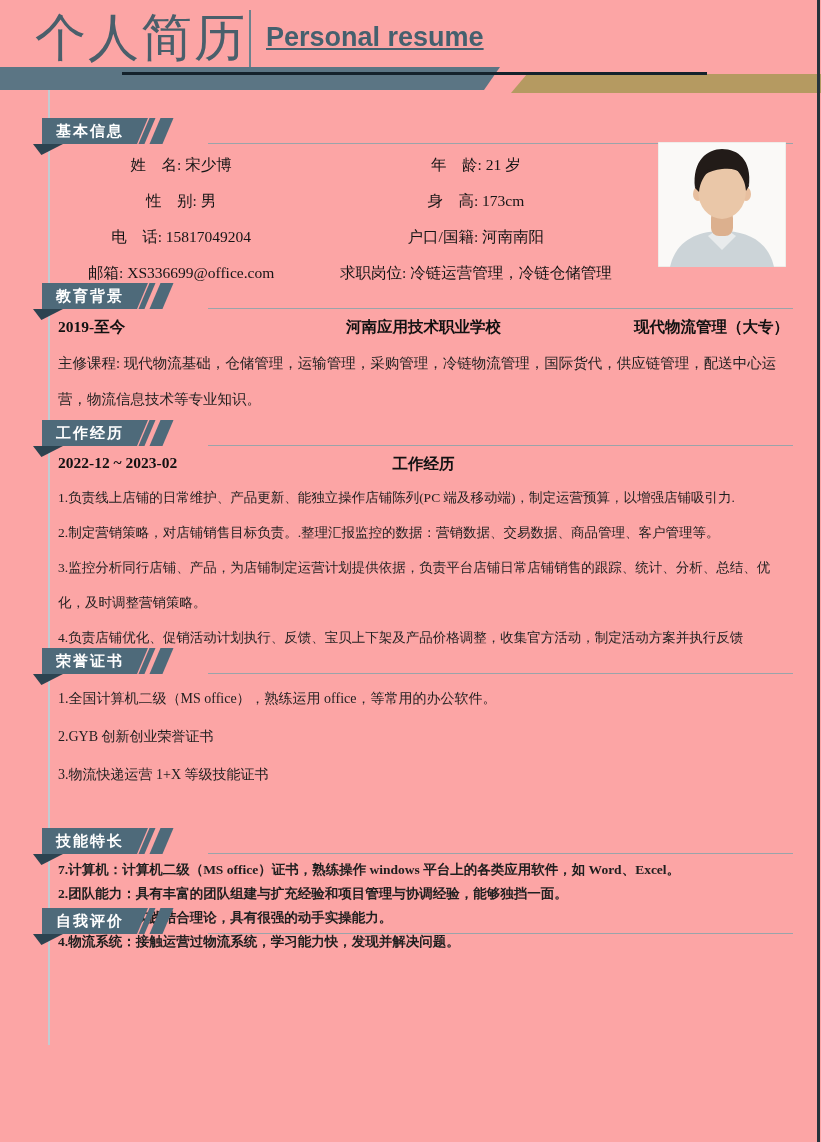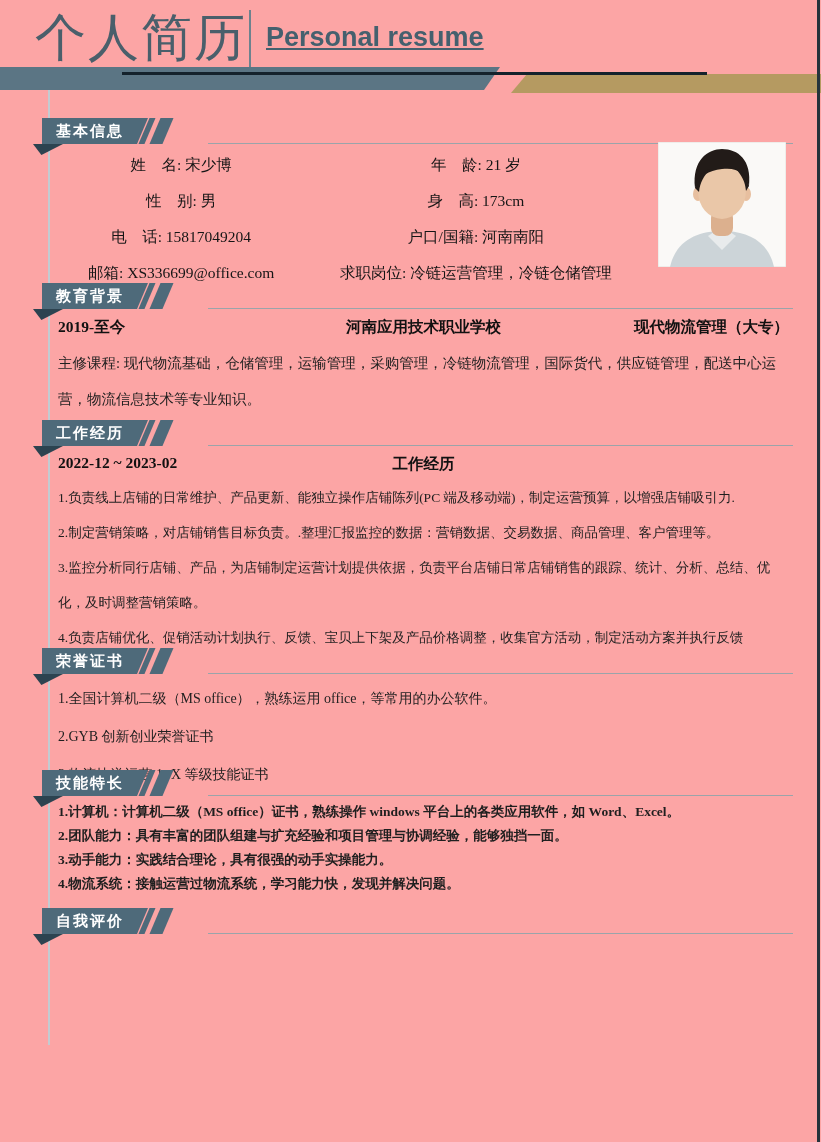--- a/index.html
+++ b/index.html
@@ -192,31 +192,31 @@
     </div>
     <div class="rule"></div>
 
     <div class="para honor-items">
       <p>1.全国计算机二级（MS office），熟练运用 office，等常用的办公软件。</p>
       <p>2.GYB 创新创业荣誉证书</p>
       <p>3.物流快递运营 1+X 等级技能证书</p>
     </div>
   </div>
 
-  <div class="section" style="top:770px;height:122px;">
+  <div class="section" style="top:828px;height:122px;">
     <div class="banner">
       <div class="banner-main">技能特长</div>
       <span class="stripe s1"></span>
       <span class="stripe s2"></span>
       <span class="fold"></span>
     </div>
     <div class="rule"></div>
 
     <div class="para skill-items">
-      <p>1.计算机：计算机二级（MS office）证书，熟练操作 windows 平台上的各类应用软件，如 Word、Excel。</p>
+      <p>7.计算机：计算机二级（MS office）证书，熟练操作 windows 平台上的各类应用软件，如 Word、Excel。</p>
       <p>2.团队能力：具有丰富的团队组建与扩充经验和项目管理与协调经验，能够独挡一面。</p>
       <p>3.动手能力：实践结合理论，具有很强的动手实操能力。</p>
       <p>4.物流系统：接触运营过物流系统，学习能力快，发现并解决问题。</p>
     </div>
   </div>
 
   <div class="section" style="top:908px;height:140px;">
     <div class="banner">
       <div class="banner-main">自我评价</div>
       <span class="stripe s1"></span>

